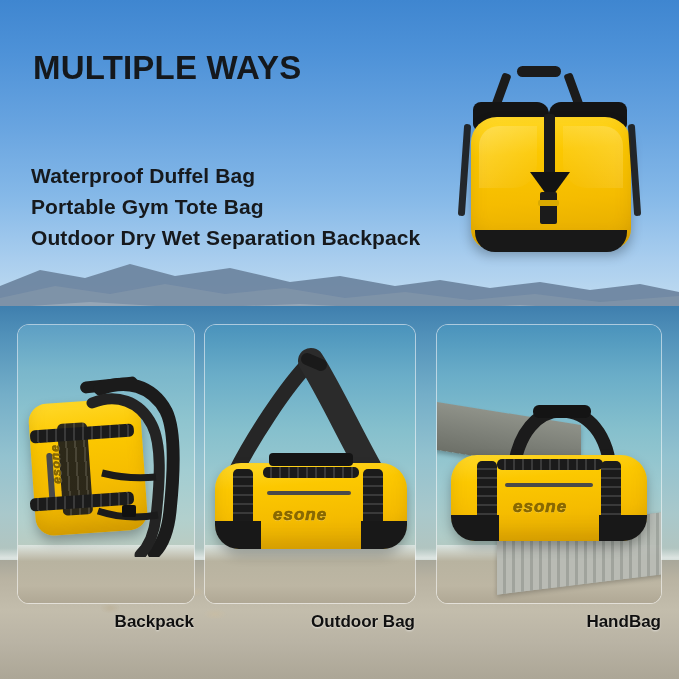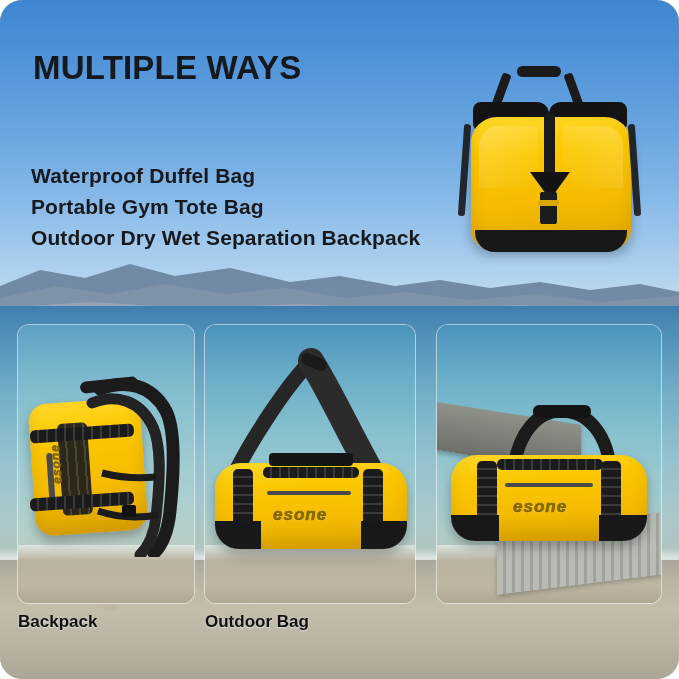--- a/index.html
+++ b/index.html
@@ -1,21 +1,20 @@
 <!DOCTYPE html>
 <html><head>
 <meta charset="utf-8">
 <style>
   html,body{margin:0;padding:0;background:#fff;}
   body{font-family:"Liberation Sans",sans-serif;}
 
   #stage{
     position:relative;width:679px;height:679px;overflow:hidden;
     background:#b8c3c4;
-    border-radius:22px;
   }
 
   
   .scene{position:absolute;left:0;top:0;width:679px;height:679px;}
 
   .sky{
     position:absolute;left:0;top:0;width:679px;height:300px;
     background:linear-gradient(180deg,#3f86d0 0%,#4e92d8 18%,#68a4e0 42%,#86b9e8 66%,#a8cdee 86%,#bedaf0 100%);
   }
   .mountains{
@@ -122,21 +121,21 @@
   }
   .ribs{
     position:absolute;
     background:repeating-linear-gradient(90deg,#1b1b1b 0px,#1b1b1b 7px,#3a3a3a 7px,#3a3a3a 9px);
     border-radius:5px;
   }
 
   
   .caption{
     position:absolute;color:#101010;font-weight:bold;font-size:17px;
-    text-align:left;text-shadow:0 1px 2px rgba(255,255,255,.55);
+    text-align:right;text-shadow:0 1px 2px rgba(255,255,255,.55);
   }
   #caption-1{left:18px;top:612px;width:176px;}
   #caption-2{left:205px;top:612px;width:210px;}
   #caption-3{left:437px;top:612px;width:224px;}
 </style>
 </head>
 <body>
 
 <div id="stage">
 
@@ -292,14 +291,15 @@
         <div class="logo" style="left:62px;top:86px;font-size:17px;">esone</div>
 
         <div class="corner" style="left:0px;top:104px;width:48px;height:26px;border-radius:0 0 0 24px;"></div>
         <div class="corner" style="left:148px;top:104px;width:48px;height:26px;border-radius:0 0 24px 0;"></div>
       </div>
     </div>
   </div>
 
   <div class="caption" id="caption-1">Backpack</div>
   <div class="caption" id="caption-2">Outdoor Bag</div>
+  <div class="caption" id="caption-3">HandBag</div>
 
 </div>
 
 </body></html>

